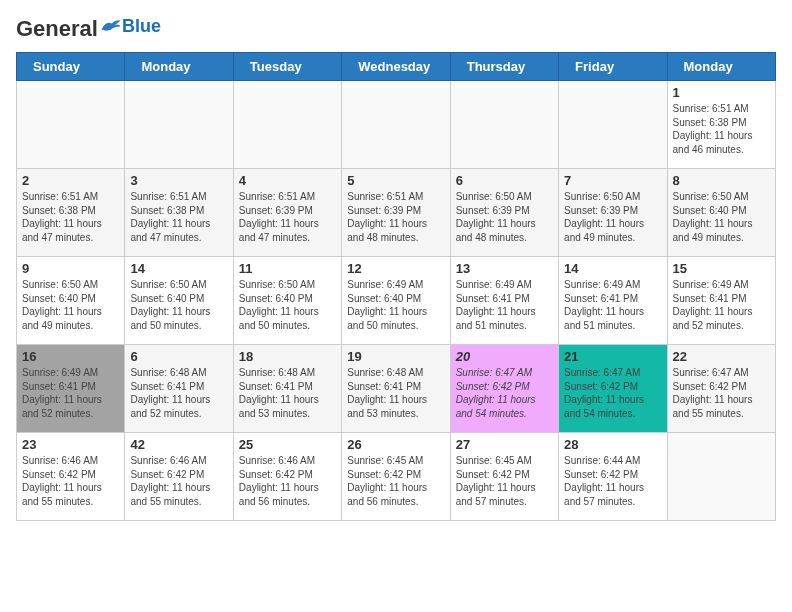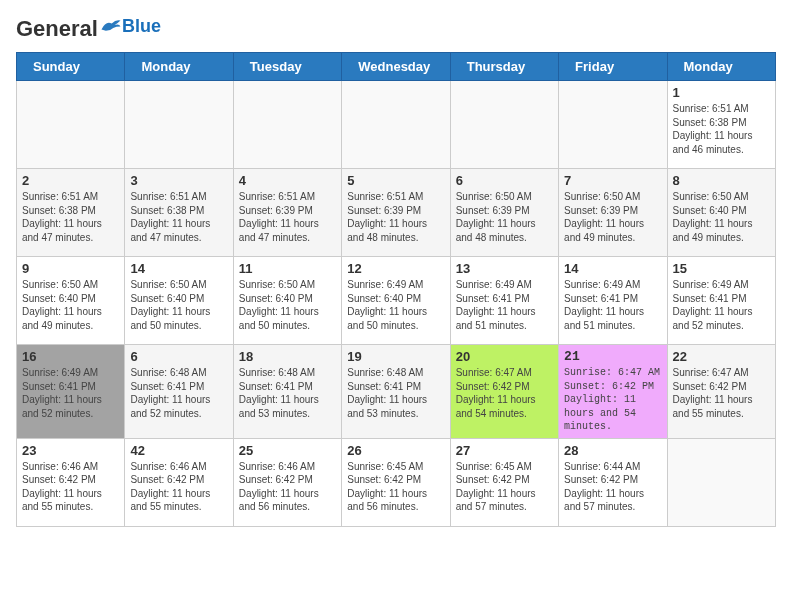--- a/index.html
+++ b/index.html
@@ -240,27 +240,27 @@
           <div class="day-info">Sunrise: 6:48 AM
 Sunset: 6:41 PM
 Daylight: 11 hours and 53 minutes.</div>
         </td>
         <td style="background: rgb(245, 245, 245);">
           <span class="day-number">19</span>
           <div class="day-info">Sunrise: 6:48 AM
 Sunset: 6:41 PM
 Daylight: 11 hours and 53 minutes.</div>
         </td>
-        <td style="background: #bef264;">
+        <td style="background: #f0abfc; font-style: italic;">
           <span class="day-number">20</span>
           <div class="day-info">Sunrise: 6:47 AM
 Sunset: 6:42 PM
 Daylight: 11 hours and 54 minutes.</div>
         </td>
-        <td style="background: #f0abfc; font-family: Liberation Mono, monospace;">
+        <td style="background: #14b8a6;">
           <span class="day-number">21</span>
           <div class="day-info">Sunrise: 6:47 AM
 Sunset: 6:42 PM
 Daylight: 11 hours and 54 minutes.</div>
         </td>
         <td style="background: rgb(245, 245, 245);">
           <span class="day-number">22</span>
           <div class="day-info">Sunrise: 6:47 AM
 Sunset: 6:42 PM
 Daylight: 11 hours and 55 minutes.</div>

